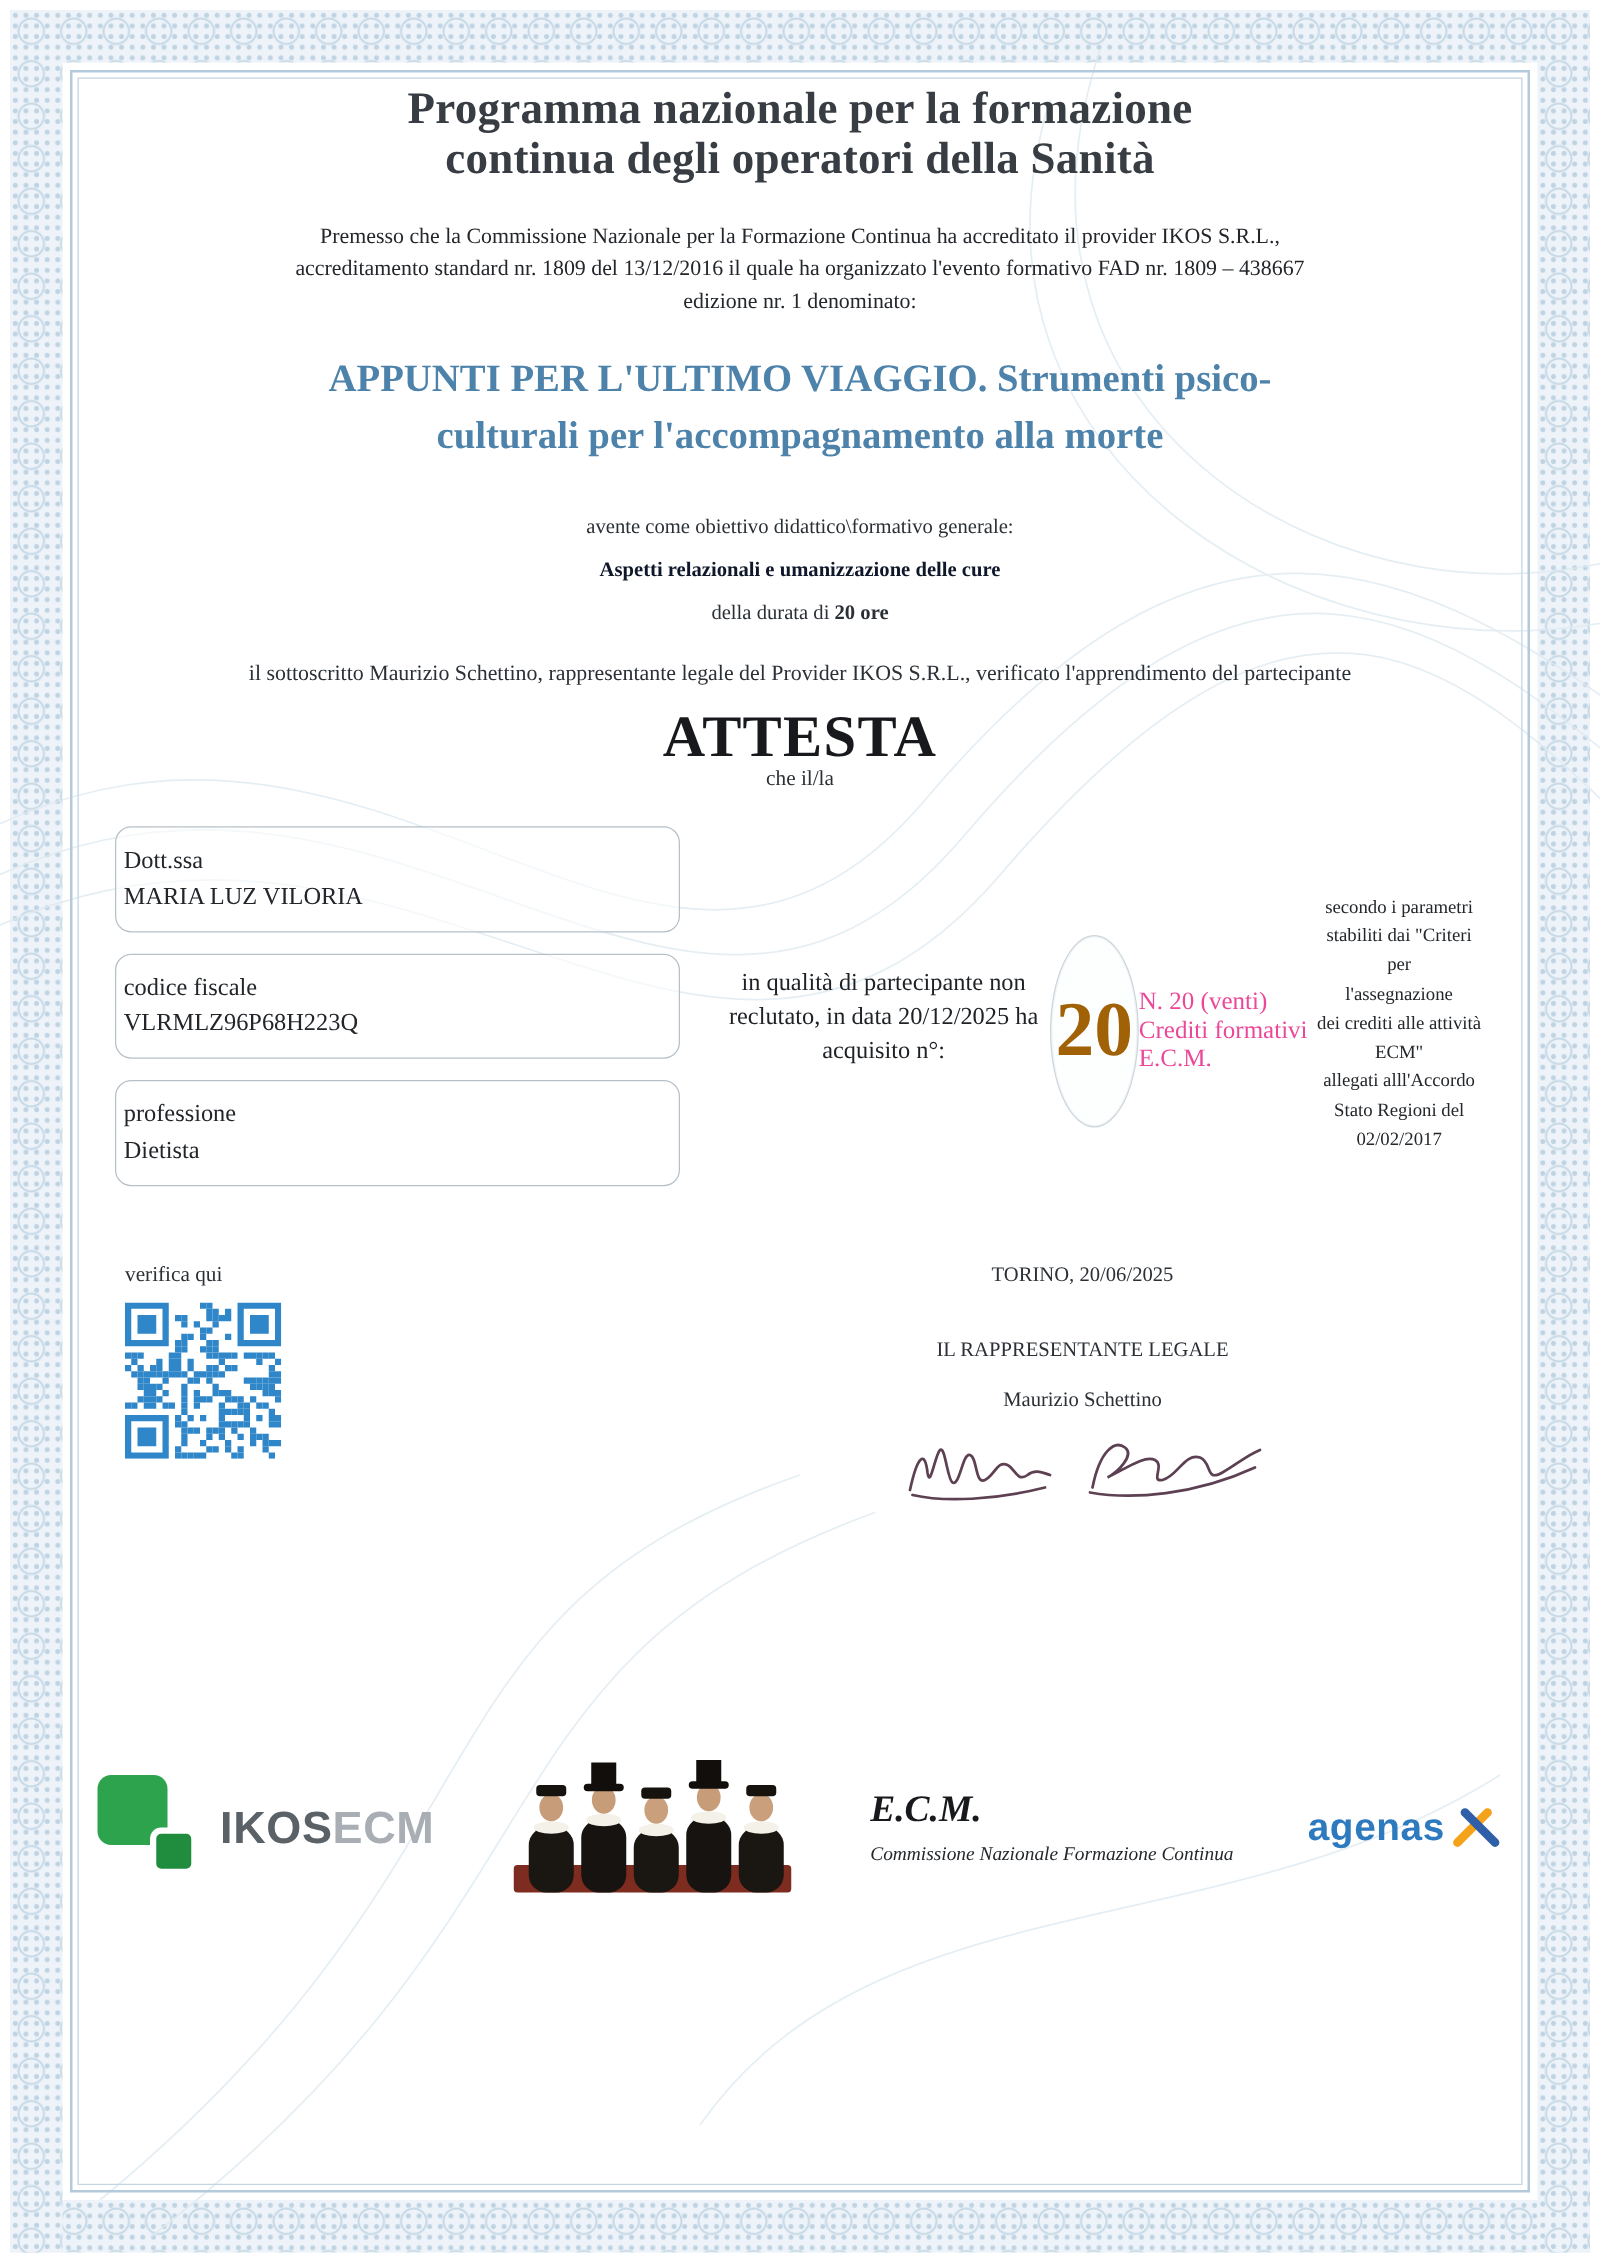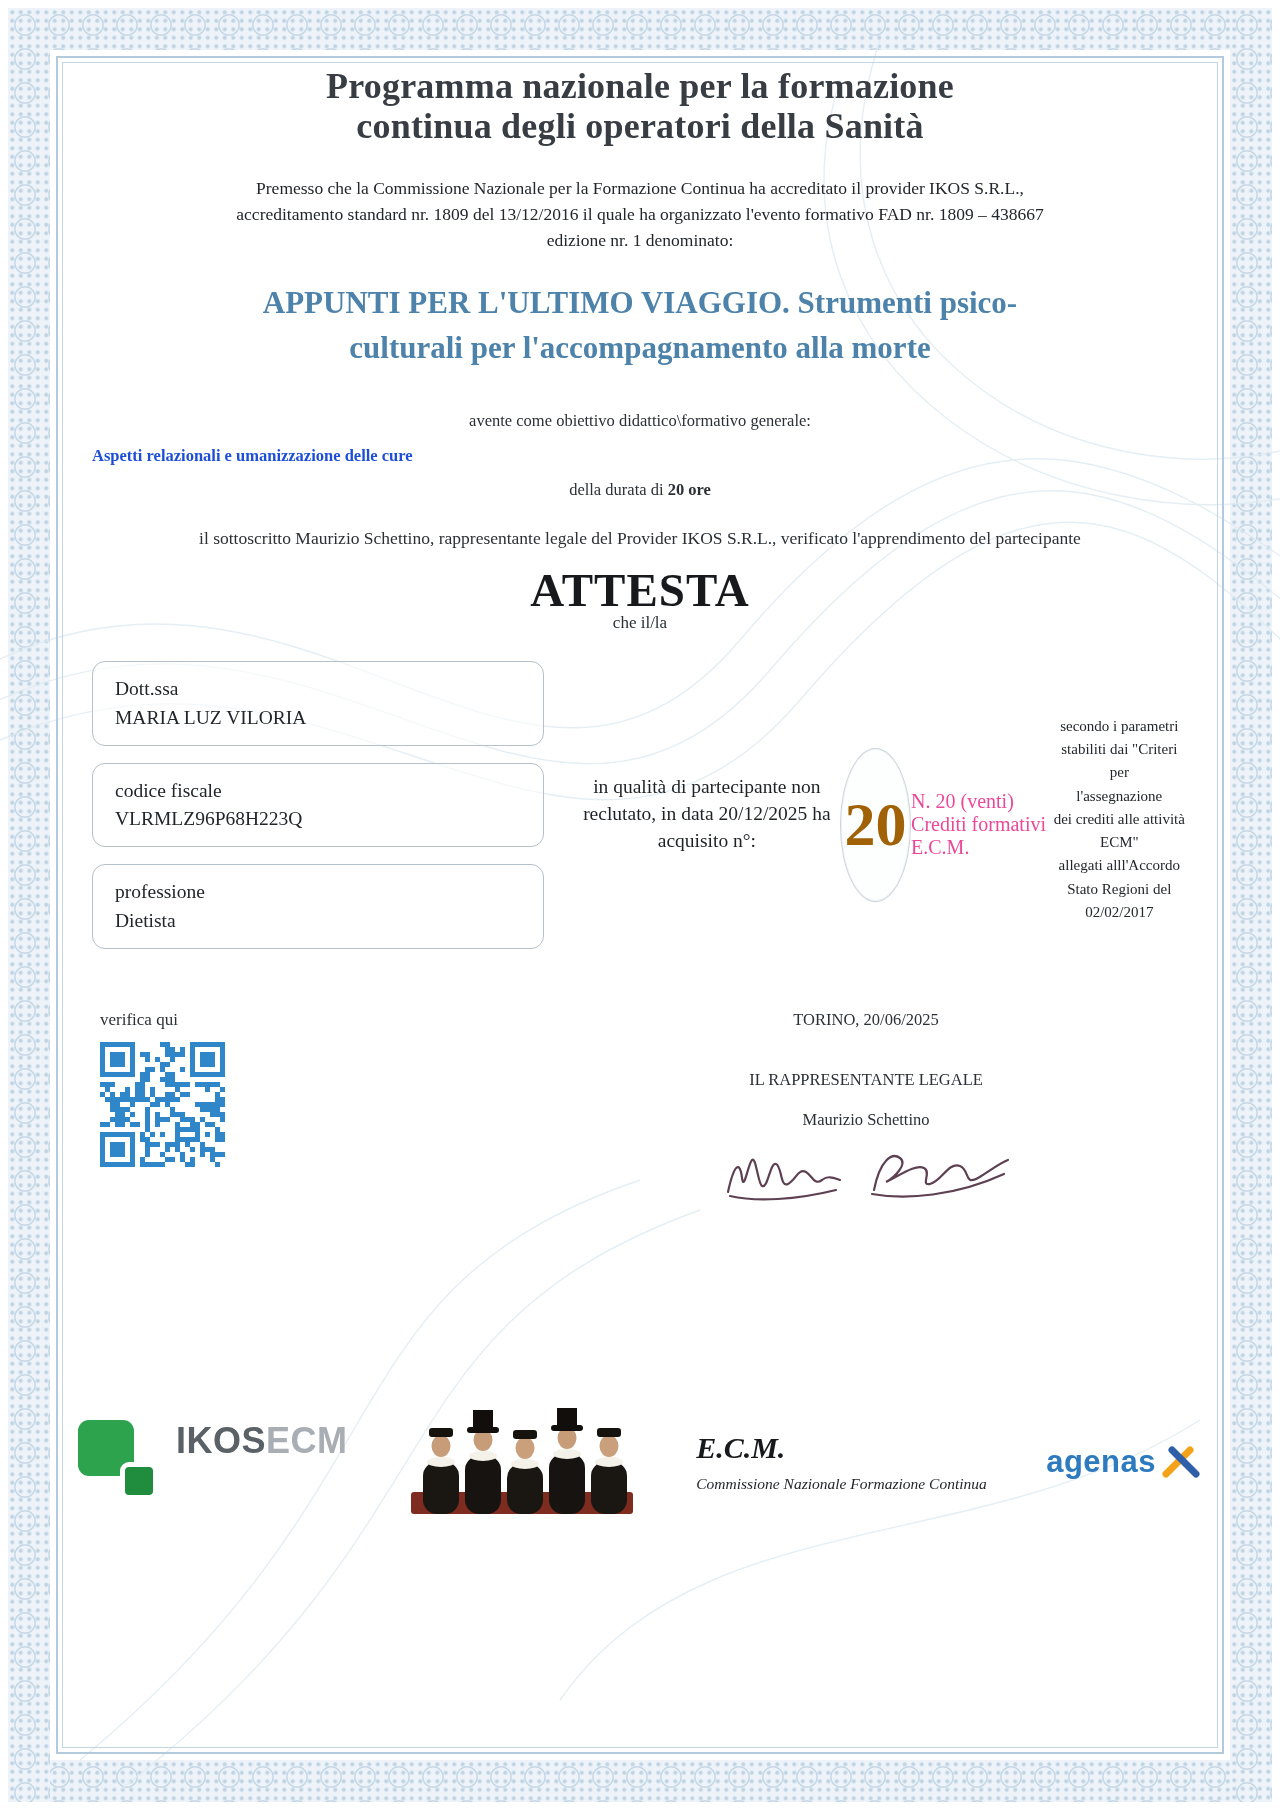--- a/index.html
+++ b/index.html
@@ -25,34 +25,34 @@
   .watermark { position:absolute; inset:0; z-index:0; pointer-events:none; }
 
   .content { position:relative; z-index:3; padding:66px 92px 0; }
 
   .page-title { text-align:center; font-weight:bold; font-size:36px; line-height:1.12; color:#373d43; letter-spacing:.2px; }
   .intro-text { margin:28px auto 0; max-width:840px; text-align:center; font-size:17.5px; line-height:1.5; color:#23272b; }
 
   .course-title { margin:28px auto 0; max-width:860px; text-align:center; font-weight:bold; font-size:31px; line-height:1.45; color:#4d82aa; }
 
   .objective-label { margin-top:40px; text-align:center; font-size:16.5px; }
-  .objective-text  { margin-top:15px; font-size:16.5px; font-weight:bold; color:#1d4ed8; }
+  .objective-text  { margin-top:15px; text-align:center; font-size:16.5px; font-weight:bold; color:#0f172a; }
   .duration-text   { margin-top:14px; text-align:center; font-size:16.5px; }
   .duration-text .bold { font-weight:bold; }
 
   .declaration-text { margin:28px auto 0; max-width:1070px; text-align:center; font-size:17.5px; }
 
   .attesta-heading { margin-top:14px; text-align:center; font-size:47px; font-weight:bold; color:#17191c; letter-spacing:1px; }
   .attesta-subtext { margin-top:-4px; text-align:center; font-size:17px; }
 
   .columns { display:flex; margin-top:28px; }
   .col-left { width:452px; flex:none; }
   .col-right { flex:1; display:flex; align-items:center; padding-left:30px; }
 
-  .field-box { border:1px solid #b6c0c8; border-radius:13px; padding:13px 22px; margin-bottom:17px; background:rgba(255,255,255,.6); }
+  .field-box { border:1px solid #b6c0c8; border-radius:13px; padding:13px 6px; margin-bottom:17px; background:rgba(255,255,255,.6); }
   .field-box .label, .field-box .value { font-size:19.5px; line-height:1.45; color:#22262a; }
 
   .qualification-text { max-width:380px; text-align:center; font-size:19.5px; line-height:1.4; color:#1e2226; }
 
   .credits-circle { margin-top:22px; width:154px; height:154px; border-radius:50%;
     border:1px solid #ccd5db; background:#fdfefe; display:flex; align-items:center; justify-content:center;
     box-shadow:0 0 0 1px rgba(205,216,223,.25) inset; }
   .credits-number { font-size:62px; font-weight:bold; color:#a16207; }
 
   .credits-statement { margin-top:22px; font-size:20px; color:#ec4899; }
@@ -64,21 +64,21 @@
   .qr-box { width:125px; height:125px; }
   .sign-block { flex:1; text-align:center; }
   .place-date { font-size:16.5px; }
   .signer-role { margin-top:40px; font-size:16.5px; }
   .signer-name { margin-top:20px; font-size:16.5px; }
   .signature-image { margin-top:4px; }
 
   .footer { position:absolute; z-index:3; left:78px; right:78px; top:1396px; height:132px;
     display:flex; align-items:center; justify-content:space-between; gap:18px; }
 
-  .ikos-logo { display:flex; gap:14px; }
+  .ikos-logo { display:flex; align-items:center; gap:14px; }
   .ikos-icon { position:relative; width:84px; height:84px; flex:none; }
   .ikos-icon .sq1 { position:absolute; left:0; top:0; width:56px; height:56px; background:#2ea34d; border-radius:11px; }
   .ikos-icon .sq2 { position:absolute; left:42px; top:42px; width:38px; height:38px; background:#1f8c3e; border-radius:9px; border:5px solid #ffffff; }
   .ikos-text { font-family:"Liberation Sans", sans-serif; font-size:36px; font-weight:bold; color:#5a6268; letter-spacing:.5px; }
   .ikos-text .suffix { color:#a8aeb4; }
 
   .ecm-block { text-align:left; }
   .ecm-title { font-size:30px; font-weight:bold; font-style:italic; color:#17191c; }
   .ecm-subtitle { margin-top:10px; font-size:15.5px; font-style:italic; color:#23272b; }
 

